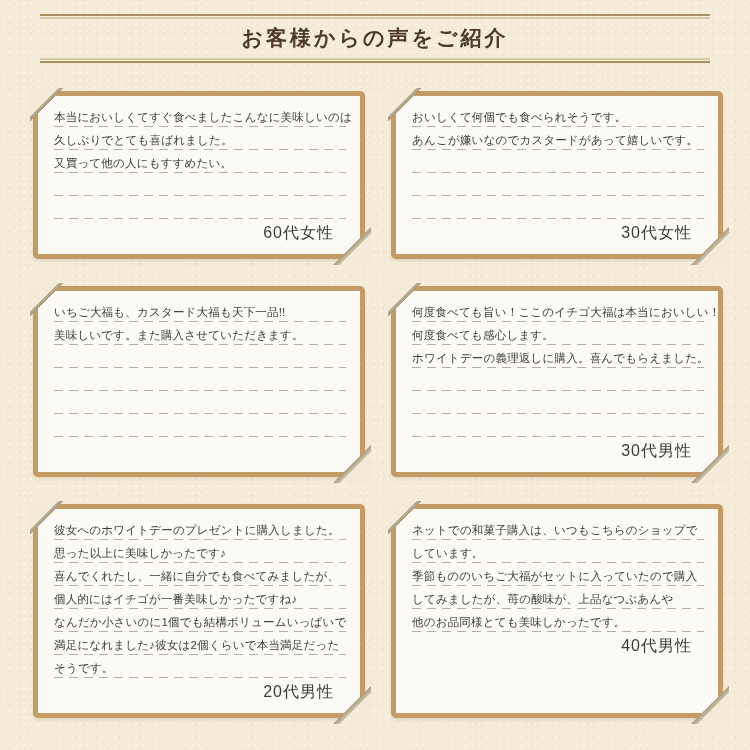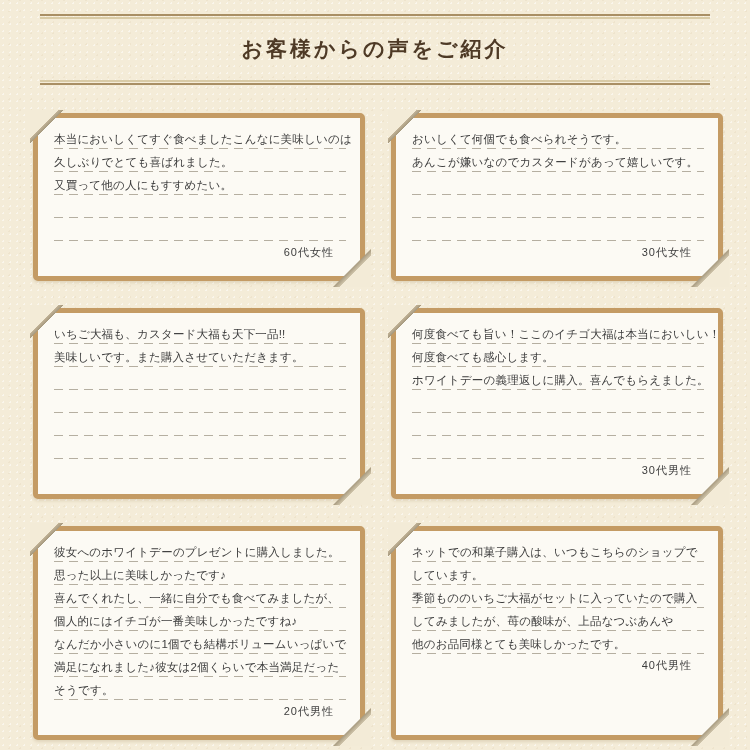--- a/index.html
+++ b/index.html
@@ -32,21 +32,21 @@
     content: "";
     position: absolute;
     left: 0;
     right: 0;
     height: 2px;
     background: var(--rule-light, #d9cba6);
   }
   .section-header::before { top: 1px; }
   .section-header::after { bottom: 1px; }
   .section-title {
-    margin: 12px;
+    margin: 1px;
     text-align: center;
     font-size: 21px;
     font-weight: bold;
     letter-spacing: 3px;
     line-height: 28px;
     color: var(--accent, #4e3a26);
   }
 
   
   .cards-grid {
@@ -92,21 +92,21 @@
       var(--dash, #8f8674) 0px, var(--dash, #8f8674) 9px,
       transparent 9px, transparent 15px);
     opacity: 0.65;
   }
 
   .attribution {
     height: 22px;
     margin-top: 4px;
     padding-right: 14px;
     text-align: right;
-    font-size: 11px;
+    font-size: 16px;
     letter-spacing: 1px;
     color: var(--ink, #3c3c3c);
   }
 
   
   .fold-tl {
     position: absolute;
     top: -8px;
     left: -8px;
     width: 33px;

